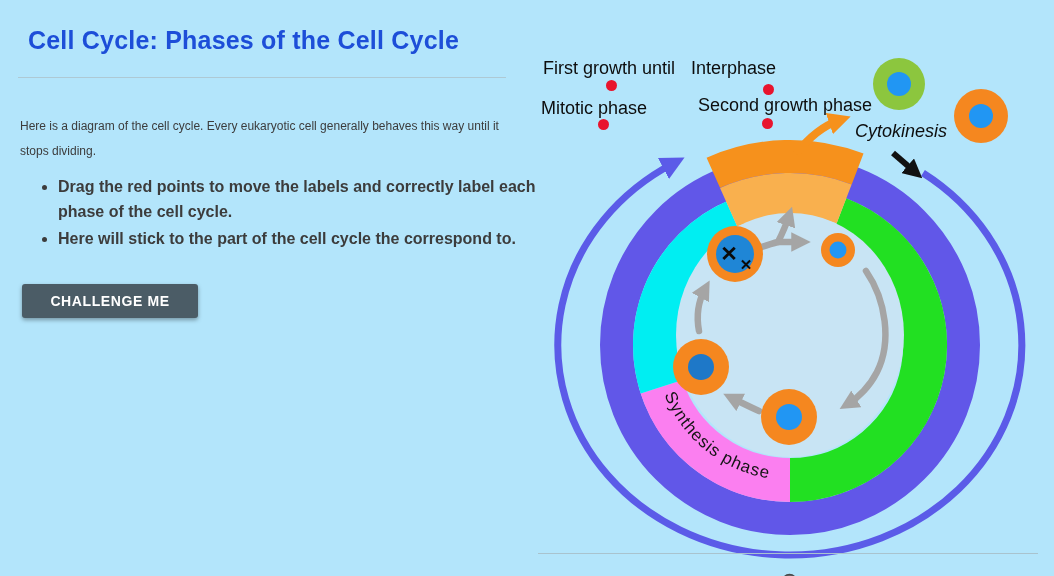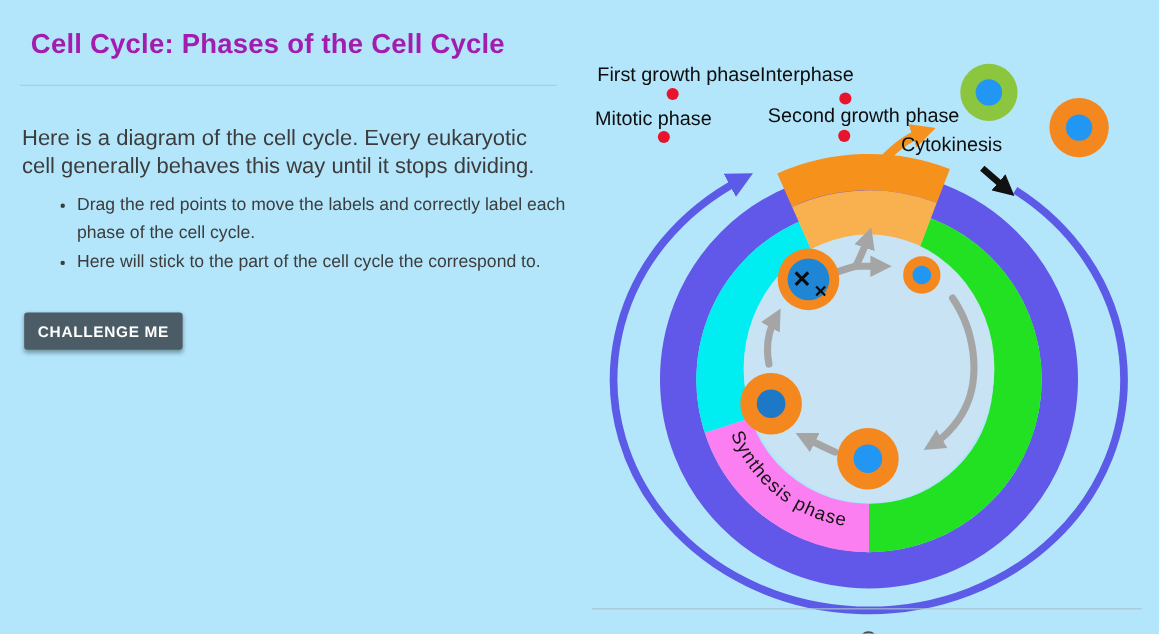--- a/index.html
+++ b/index.html
@@ -4,36 +4,36 @@
 <style>
   html,body{margin:0;padding:0;}
   body{
     width:1054px;height:576px;position:relative;overflow:hidden;
     background:#b3e5fb;
     font-family:"Liberation Sans", sans-serif;
   }
   
   .title{
     position:absolute;left:28px;top:26px;width:500px;
-    font-size:25px;font-weight:bold;color:#a21caf;letter-spacing:.2px;
+    font-size:25px;font-weight:bold;color:#1d4ed8;letter-spacing:.2px;
   }
   .divider-left{
     position:absolute;left:18px;top:77px;width:488px;height:1px;background:#aec9d4;
   }
   .intro{
     position:absolute;left:20px;top:114px;width:492px;
-    font-size:20px;line-height:25px;color:#3c3c3c;
+    font-size:12px;line-height:25px;color:#3c3c3c;
   }
   .bullets{
     position:absolute;left:22px;top:172px;width:500px;margin:0;
     padding:0 0 0 36px;font-size:16px;line-height:25px;color:#3c3c3c;
   }
-  .bullets li{margin:2px 12px;}
+  .bullets li{margin:2px 0;font-weight:bold;}
   .challenge-btn{
-    position:absolute;left:22px;top:284px;width:144px;height:34px;
+    position:absolute;left:22px;top:284px;width:176px;height:34px;
     background:#4b5c66;color:#fff;border:none;border-radius:3px;
     font-family:"Liberation Sans",sans-serif;font-size:14px;font-weight:bold;
     letter-spacing:.6px;box-shadow:0 2px 4px rgba(0,0,0,.35);cursor:pointer;
   }
   
   .diag-label{
     position:absolute;font-size:18px;color:#0d0d0d;white-space:nowrap;
   }
   .drag-dot{
     position:absolute;width:11px;height:11px;border-radius:50%;
@@ -125,24 +125,24 @@
 
 <div class="title">Cell Cycle: Phases of the Cell Cycle</div>
 <div class="divider-left"></div>
 <div class="intro">Here is a diagram of the cell cycle. Every eukaryotic cell generally behaves this way until it stops dividing.</div>
 <ul class="bullets">
   <li>Drag the red points to move the labels and correctly label each phase of the cell cycle.</li>
   <li>Here will stick to the part of the cell cycle the correspond to.</li>
 </ul>
 <button class="challenge-btn">CHALLENGE ME</button>
 
-<div class="diag-label" style="left:543px;top:58px;">First growth phase</div>
+<div class="diag-label" style="left:543px;top:58px;">First growth until</div>
 <div class="diag-label" style="left:691px;top:58px;">Interphase</div>
 <div class="diag-label" style="left:541px;top:98px;">Mitotic phase</div>
 <div class="diag-label" style="left:698px;top:95px;">Second growth phase</div>
-<div class="diag-label" style="left:819px;top:121px;">Cytokinesis</div>
+<div class="diag-label" style="left:855px;top:121px;font-style:italic;">Cytokinesis</div>
 
 <div class="drag-dot" style="left:606px;top:80px;"></div>
 <div class="drag-dot" style="left:763px;top:84px;"></div>
 <div class="drag-dot" style="left:598px;top:119px;"></div>
 <div class="drag-dot" style="left:762px;top:118px;"></div>
 
 <div class="divider-bottom"></div>
 
 </body></html>

